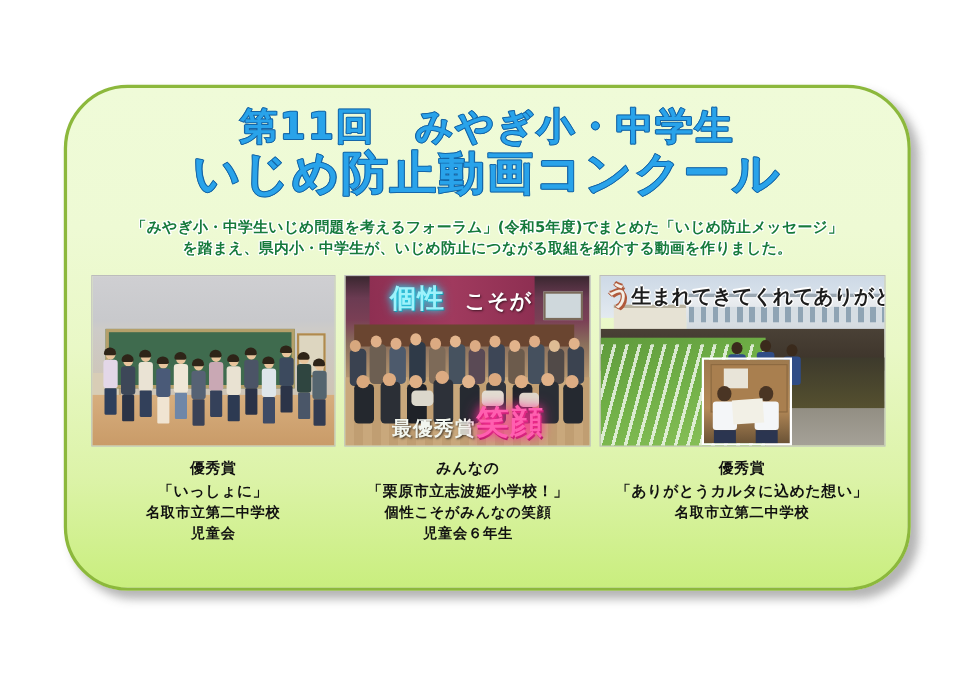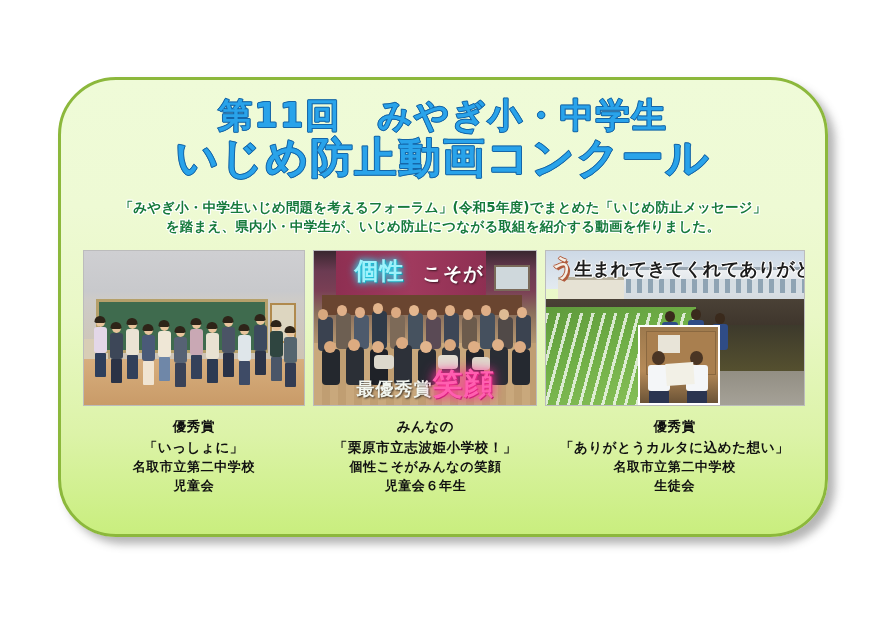--- a/index.html
+++ b/index.html
@@ -490,18 +490,17 @@
               <div class="l"></div>
             </div>
           <div class="t3-inset-card"></div>
         </div>
         <div class="t3-text"><span class="u">う</span><span>生まれてきてくれてありがとう</span></div>
       </div>
       <div class="caption">
         <div class="cap-line cap-award">優秀賞</div>
         <div class="cap-line cap-title">「ありがとうカルタに込めた想い」</div>
         <div class="cap-line">名取市立第二中学校</div>
-        <div class="cap-line">生徒会</div>
       </div>
     </div>
 
   </div>
 </div>
 
 </body></html>

